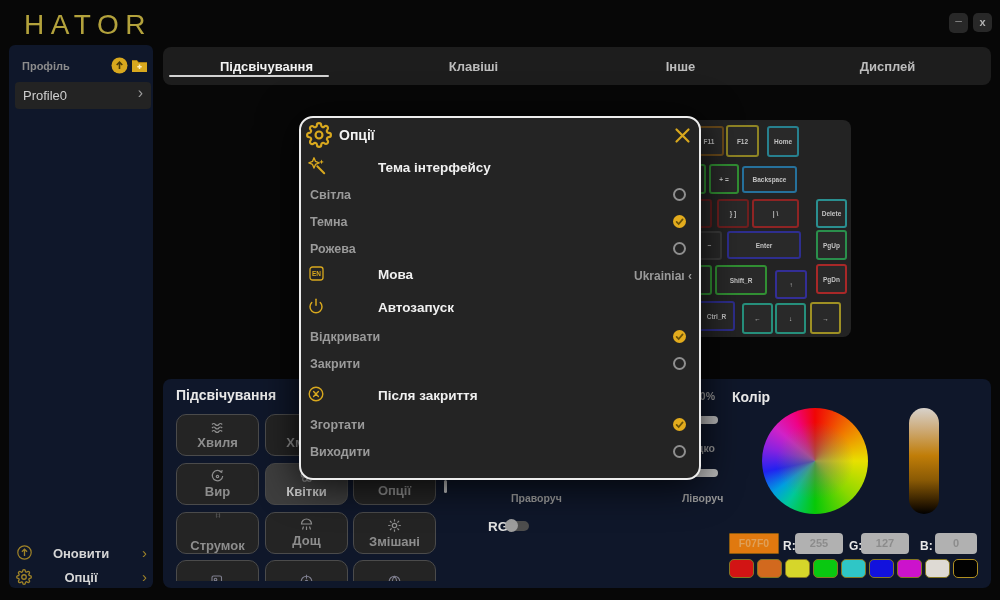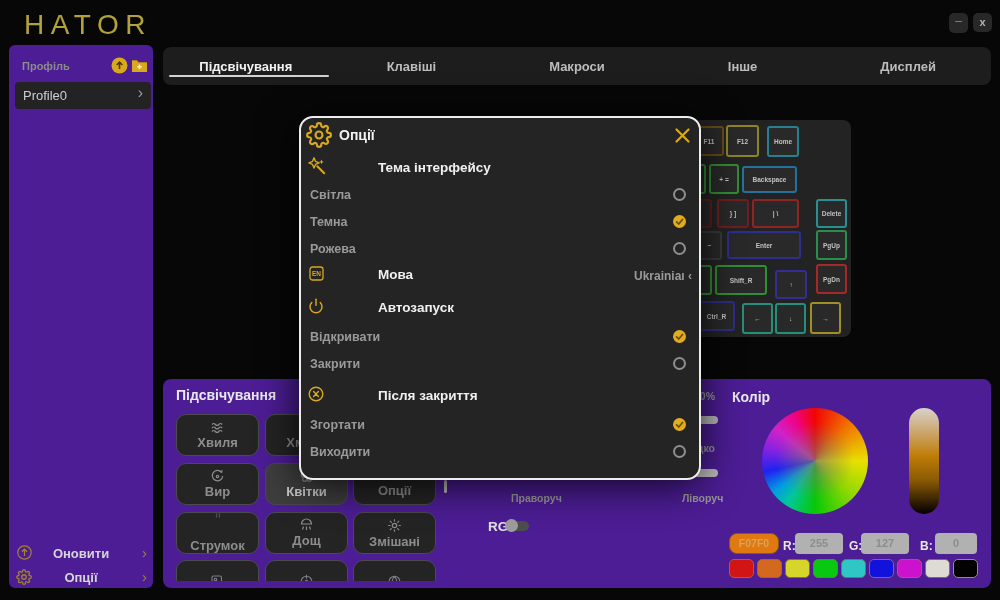--- a/index.html
+++ b/index.html
@@ -1,20 +1,20 @@
 <!DOCTYPE html>
 <html><head>
 <meta charset="utf-8">
 <style>
   * { margin:0; padding:0; box-sizing:border-box; }
   html,body { width:1000px; height:600px; background:#070707; overflow:hidden;
     font-family:"Liberation Sans", sans-serif; }
   .abs { position:absolute; }
   #stage { position:relative; width:1000px; height:600px; }
-  .panel { background:#4c1d95; border-radius:8px; position:absolute; }
+  .panel { background:#0f172a; border-radius:8px; position:absolute; }
   .tab { flex:1; text-align:center; font-size:13px; font-weight:bold; color:#bcbcbc; }
   .key { position:absolute; background:#292929; border-radius:3px; display:flex;
     align-items:center; justify-content:center; color:#c9c9c9; font-size:7.5px;
     font-weight:bold; letter-spacing:.2px; }
   .key { font-size:6.5px; color:#c2c2c2; letter-spacing:0; }
   .fxbtn { position:absolute; width:83px; height:42px; background:#242424;
     border:1px solid #4b4b4b; border-radius:10px; display:flex; flex-direction:column;
     align-items:center; justify-content:center; gap:1px; }
   .fxbtn .lab { font-size:13px; font-weight:bold; color:#8d8d8d; }
   .radio { position:absolute; width:13px; height:13px; border-radius:50%;
@@ -78,21 +78,20 @@
       <span class="abs" style="left:0; top:1px; width:144px; text-align:center; font-size:13px;
         font-weight:bold; color:#d6d6d6;">Опції</span>
       <span class="abs" style="right:6px; top:-1px; font-size:15px; color:#a08428;">›</span>
     </div>
   </div>
 
   <div class="panel" style="left:163px; top:47px; width:828px; height:38px; background:#1d1d1d;
        display:flex; align-items:center;">
     <div class="tab" style="color:#f2f2f2;">Підсвічування</div>
     <div class="tab">Клавіші</div>
-    <div class="tab">Макроси</div>
     <div class="tab">Інше</div>
     <div class="tab">Дисплей</div>
     <div class="abs" style="left:6px; top:28px; width:160px; height:2px; background:#d2d2d2; border-radius:1px;"></div>
   </div>
 
   <div class="panel" style="left:430px; top:120px; width:421px; height:217px; background:#232323;">
     <div class="key" style="left:264px; top:6px; width:30px; height:30px; border:2px solid #6a4a1a;">F11</div>
     <div class="key" style="left:296px; top:5px; width:33px; height:32px; border:2px solid #8f8424;">F12</div>
     <div class="key" style="left:337px; top:6px; width:32px; height:31px; border:2px solid #27808f;">Home</div>
     <div class="key" style="left:246px; top:44px; width:30px; height:30px; border:2px solid #318f33;"></div>
@@ -257,21 +256,21 @@
     <div class="abs" style="left:599px; top:29px; width:106px; height:106px; border-radius:50%;
       background:
        radial-gradient(circle, rgba(125,118,108,.72) 0%, rgba(125,118,108,0) 52%),
        conic-gradient(from 0deg, #f00505, #f07800 45deg, #e8e000 90deg, #8ad800 135deg,
          #07c807 180deg, #00c89a 213deg, #009ee0 233deg, #2222f0 258deg, #8822e0 285deg,
          #d022c8 310deg, #f00284 335deg, #f00505 360deg);"></div>
     <div class="abs" style="left:746px; top:29px; width:30px; height:106px; border-radius:15px;
       background:linear-gradient(to bottom, #d8d2cb 0%, #cdab79 20%, #c07d08 45%, #8a5a05 68%, #241500 92%, #000 100%);"></div>
 
     <div class="abs" style="left:566px; top:154px; width:50px; height:21px; background:#e0790f;
-      border:1px solid #8a5a10; border-radius:8px; color:#dfa058; font-size:10.5px; font-weight:bold;
+      border:1px solid #8a5a10; border-radius:1px; color:#dfa058; font-size:10.5px; font-weight:bold;
       text-align:center; line-height:19px; overflow:hidden;">F07F0</div>
     <div class="rgblab" style="left:620px;">R:</div>
     <div class="rgbin" style="left:632px;">255</div>
     <div class="rgblab" style="left:686px;">G:</div>
     <div class="rgbin" style="left:698px;">127</div>
     <div class="rgblab" style="left:757px;">B:</div>
     <div class="rgbin" style="left:772px; width:42px;">0</div>
 
     <div class="swatch" style="left:566px; background:#d21414;"></div>
     <div class="swatch" style="left:594px; background:#d2691e;"></div>

